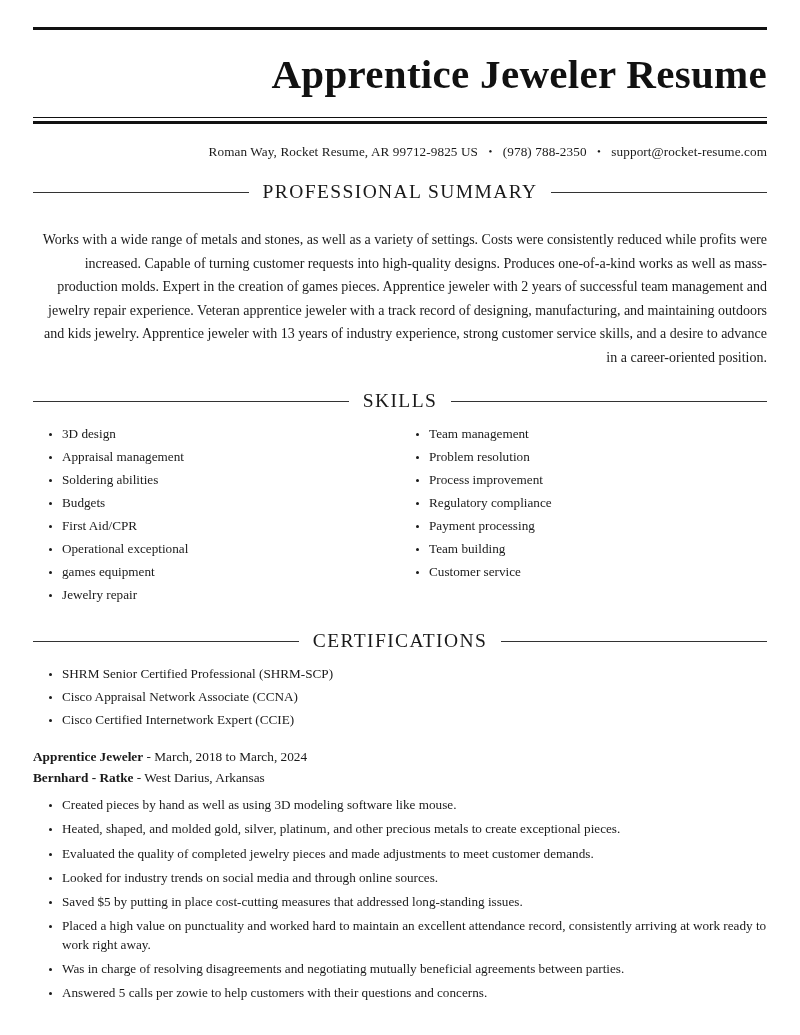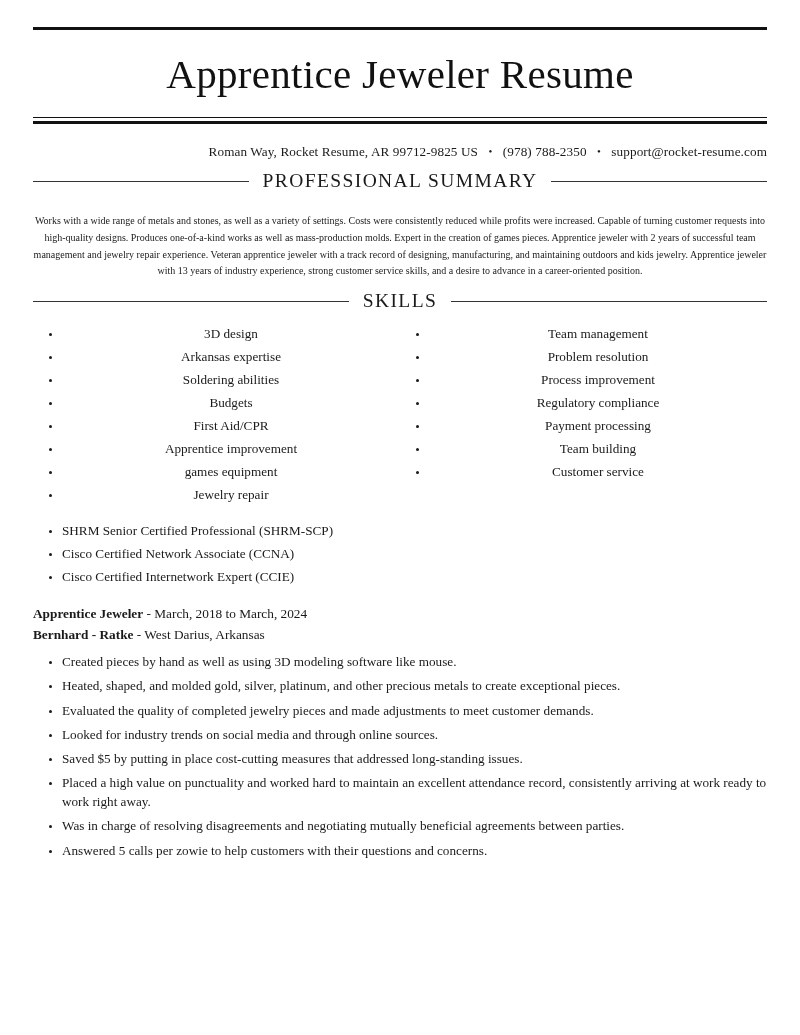--- a/index.html
+++ b/index.html
@@ -21,23 +21,23 @@
     box-sizing: border-box;
     padding: 0 33px;
   }
 
   
   .header-rule-top {
     border-top: 3px solid #111111;
     margin-top: 27px;
   }
   .resume-title {
-    text-align: center;
+    text-align: right;
     font-size: 41px;
-    font-weight: 400;
+    font-weight: 700;
     letter-spacing: 0.3px;
     line-height: 1.0;
     margin: 0;
     padding: 24px 0 22px 0;
     color: #111111;
   }
   .header-rule-bottom {
     border-top: 1.5px solid #111111;
     border-bottom: 3px solid #111111;
     height: 3px;
@@ -55,40 +55,40 @@
     font-size: 11px;
     position: relative;
     top: -1px;
   }
 
   
   .section-head {
     display: flex;
     align-items: center;
     gap: 14px;
-    margin-top: 10px;
+    margin-top: 21px;
   }
   .section-head .line {
     flex: 1 1 auto;
     height: 0;
     border-top: 1.2px solid #333333;
   }
   .section-head .title {
     flex: 0 0 auto;
     font-size: 19.5px;
     letter-spacing: 1.4px;
     color: #1a1a1a;
     white-space: nowrap;
   }
 
   
   .summary {
-    font-size: 10px;
+    font-size: 14px;
     line-height: 1.68;
-    text-align: center;
+    text-align: right;
     padding-top: 11px;
     color: #1a1a1a;
   }
 
   
   ul.bullets {
     list-style: none;
     margin: 0;
     padding: 0;
   }
@@ -118,21 +118,20 @@
   }
   .skills-col {
     flex: 0 0 50%;
     box-sizing: border-box;
   }
   .skills-col.left  { padding-left: 9px; }
   .skills-col.right { padding-left: 9px; }
   .skills-col ul.bullets > li {
     margin-bottom: 5.2px;
     line-height: 1.35;
-    text-align: center;
   }
 
   
   .certs {
     padding-top: 13px;
     padding-left: 9px;
   }
   .certs ul.bullets > li { margin-bottom: 4.5px; }
 
   
@@ -181,48 +180,53 @@
   <div>
     <div class="section-head">
       <span class="line"></span>
       <span class="title">SKILLS</span>
       <span class="line"></span>
     </div>
     <div class="skills-wrap">
       <div class="skills-col left">
         <ul class="bullets">
           <li>3D design</li>
-          <li>Arkansas expertise</li>
+          <li>Appraisal management</li>
           <li>Soldering abilities</li>
           <li>Budgets</li>
           <li>First Aid/CPR</li>
-          <li>Apprentice improvement</li>
+          <li>Operational exceptional</li>
           <li>games equipment</li>
           <li>Jewelry repair</li>
         </ul>
       </div>
       <div class="skills-col right">
         <ul class="bullets">
           <li>Team management</li>
           <li>Problem resolution</li>
           <li>Process improvement</li>
           <li>Regulatory compliance</li>
           <li>Payment processing</li>
           <li>Team building</li>
           <li>Customer service</li>
         </ul>
       </div>
     </div>
   </div>
 
   <div>
+    <div class="section-head">
+      <span class="line"></span>
+      <span class="title">CERTIFICATIONS</span>
+      <span class="line"></span>
+    </div>
     <div class="certs">
       <ul class="bullets">
         <li>SHRM Senior Certified Professional (SHRM-SCP)</li>
-        <li>Cisco Certified Network Associate (CCNA)</li>
+        <li>Cisco Appraisal Network Associate (CCNA)</li>
         <li>Cisco Certified Internetwork Expert (CCIE)</li>
       </ul>
     </div>
   </div>
 
   <div>
 
     <div class="jobs">
 
       <div class="job">

